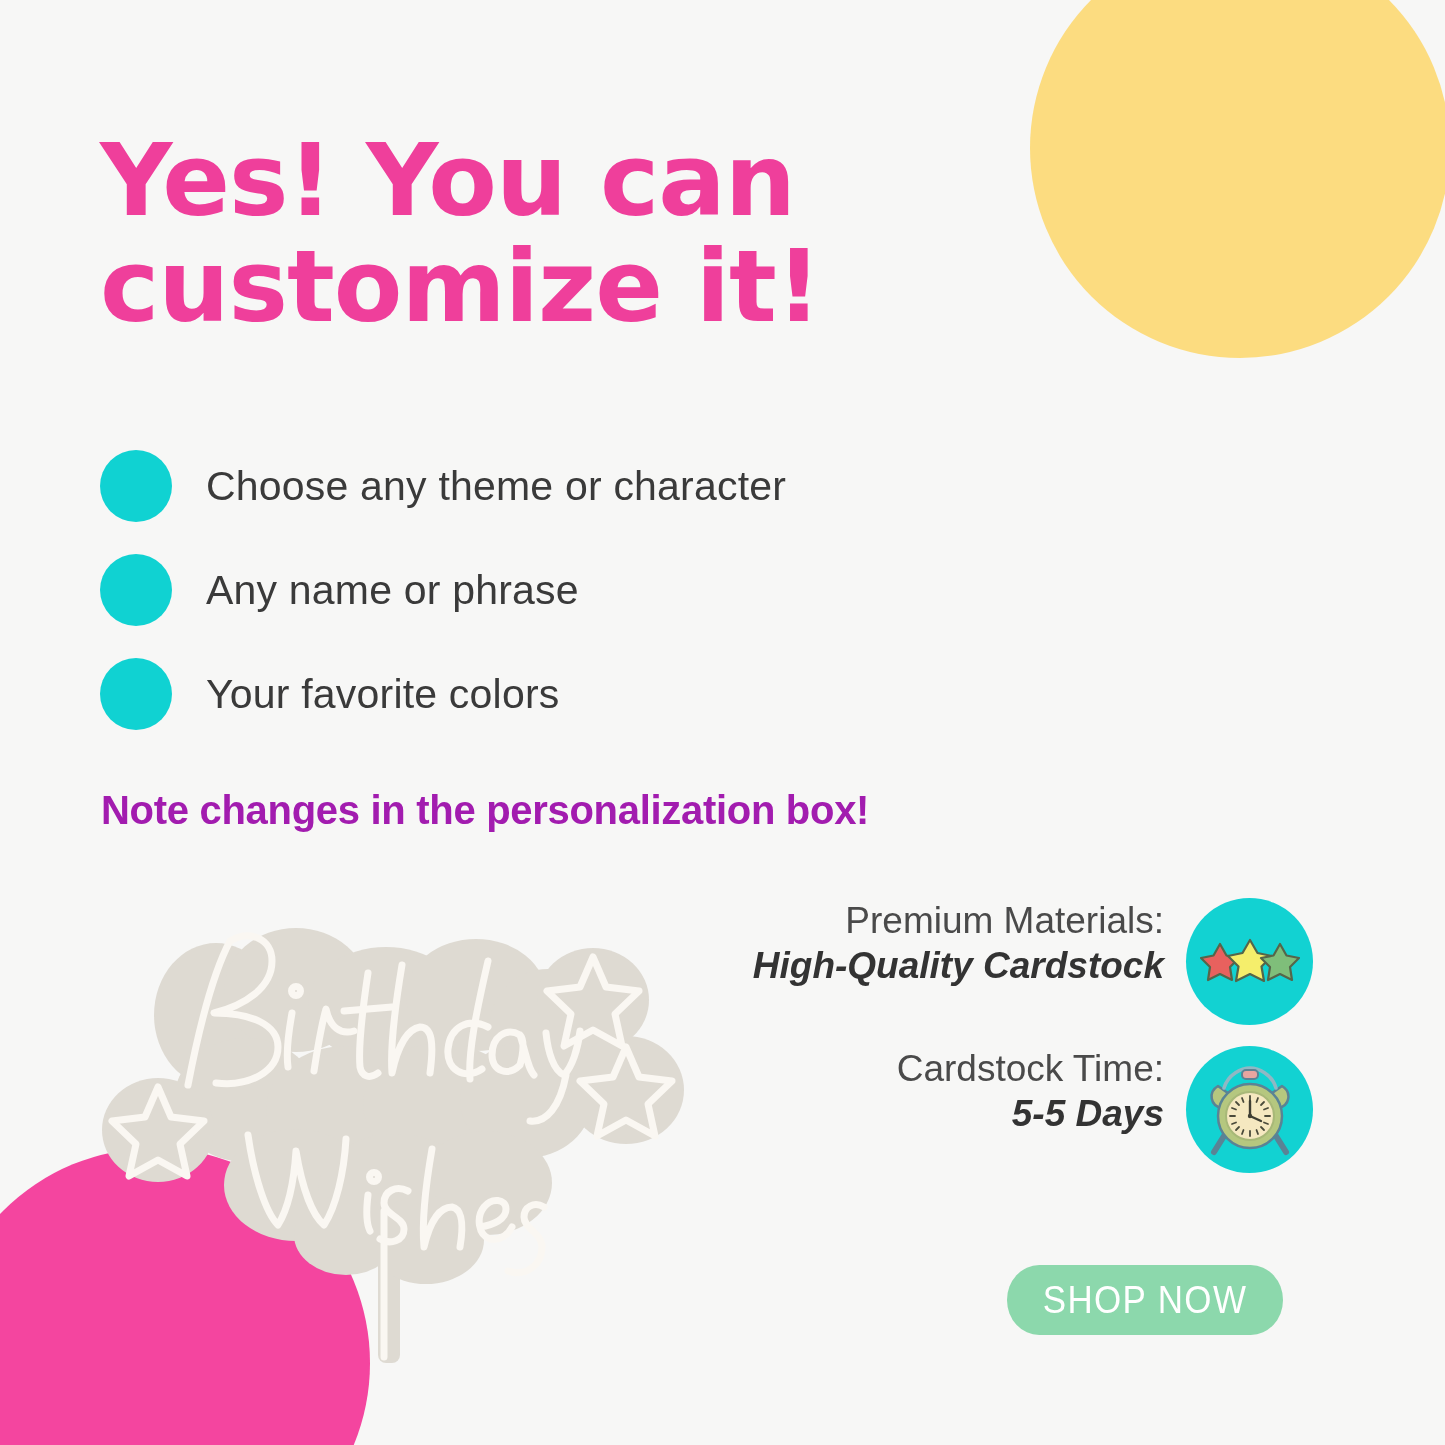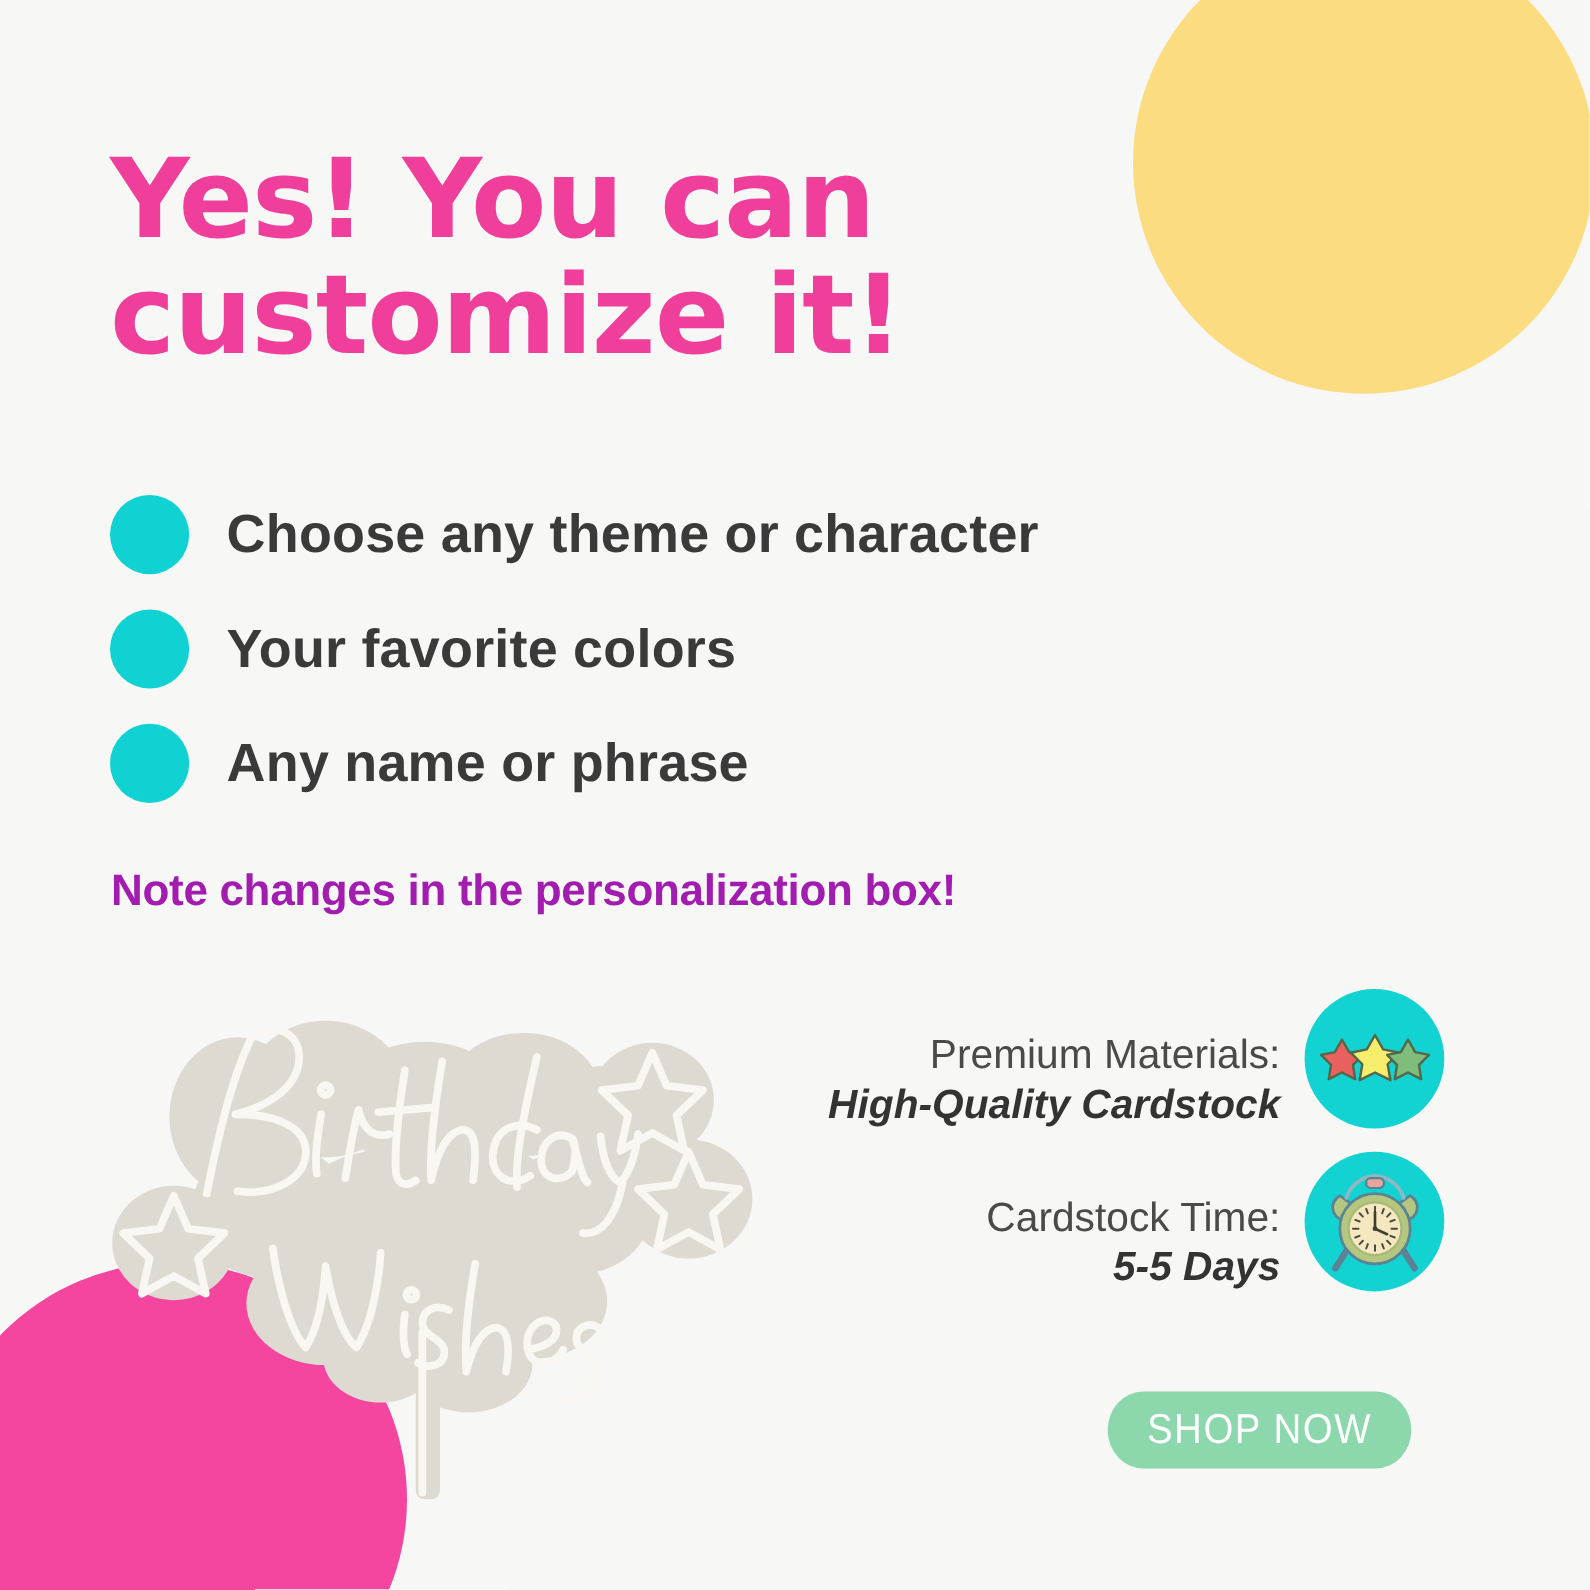--- a/index.html
+++ b/index.html
@@ -70,23 +70,23 @@
   }
   .bullet-dot {
     width: 72px;
     height: 72px;
     border-radius: 50%;
     background: #10d2d2;
     flex: 0 0 auto;
   }
   .bullet-text {
     margin-left: 34px;
-    font-size: 49px;
+    font-size: 41px;
     color: #3a3a3a;
-    font-weight: 700;
+    font-weight: 400;
     letter-spacing: 0.2px;
     white-space: nowrap;
   }
 
   
   .note-line {
     position: absolute;
     left: 101px;
     top: 788px;
     font-size: 40px;
@@ -108,21 +108,21 @@
 
   
   .features {
     position: absolute;
     right: 145px;
     top: 898px;
     width: 620px;
   }
   .feature-row {
     display: flex;
-    align-items: flex-end;
+    align-items: flex-start;
     justify-content: flex-end;
     height: 128px;
     margin-bottom: 20px;
   }
   .feature-labels {
     text-align: right;
     margin-right: 22px;
   }
   .feature-title {
     font-size: 37px;
@@ -186,25 +186,25 @@
     <span class="l2">customize it!</span>
   </div>
 
   <div class="bullets">
     <div class="bullet-row">
       <div class="bullet-dot"></div>
       <div class="bullet-text">Choose any theme or character</div>
     </div>
     <div class="bullet-row">
       <div class="bullet-dot"></div>
-      <div class="bullet-text">Your favorite colors</div>
+      <div class="bullet-text">Any name or phrase</div>
     </div>
     <div class="bullet-row">
       <div class="bullet-dot"></div>
-      <div class="bullet-text">Any name or phrase</div>
+      <div class="bullet-text">Your favorite colors</div>
     </div>
   </div>
 
   <div class="note-line">Note changes in the personalization box!</div>
 
   <div class="topper">
     <svg viewBox="0 0 620 470" xmlns="http://www.w3.org/2000/svg" aria-hidden="true">
       <g fill="#dedad2">
 
         <rect x="282" y="300" width="22" height="168" rx="8"></rect>

